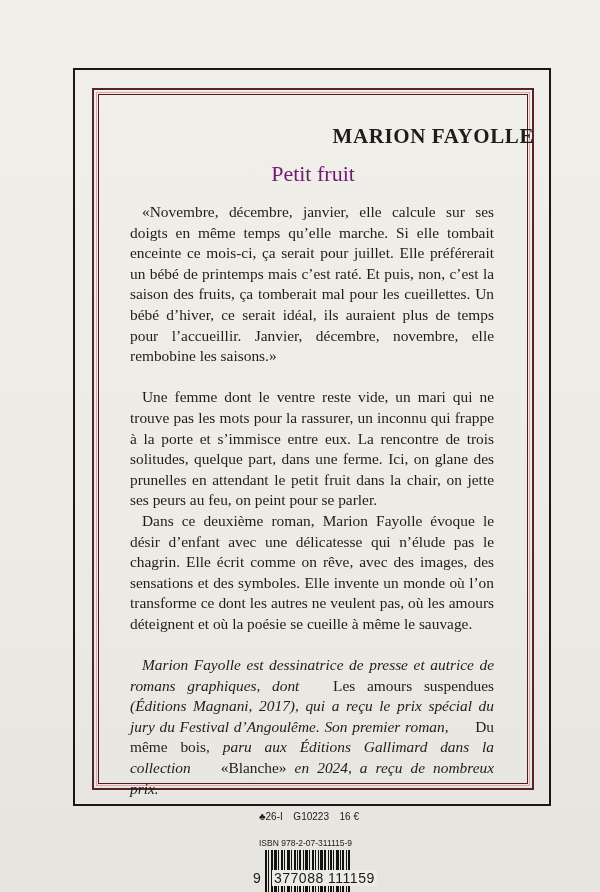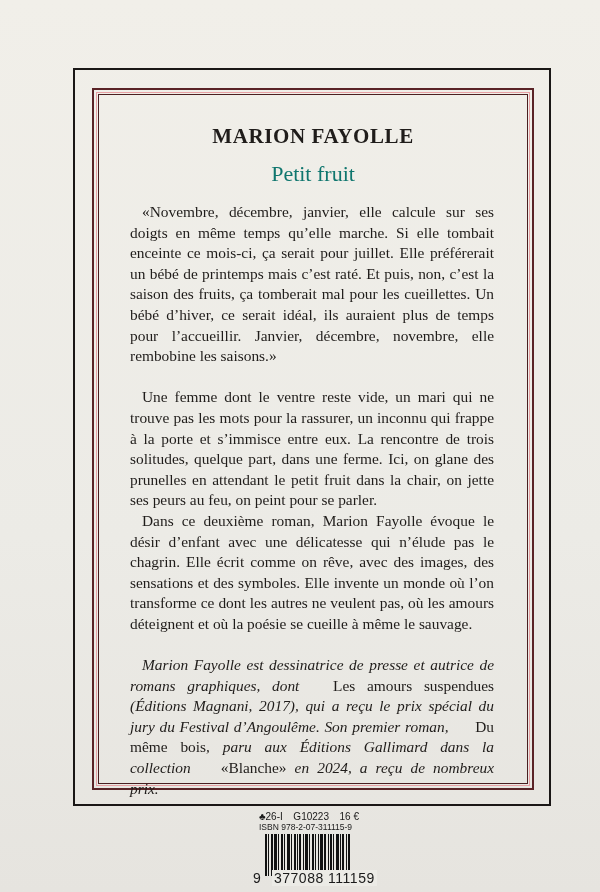--- a/index.html
+++ b/index.html
@@ -50,36 +50,36 @@
       top: 4px;
       right: 4px;
       bottom: 4px;
       border: 1.5px solid #4a1e20;
     }
     .author {
       position: absolute;
       left: 92px;
       width: 442px;
       top: 124px;
-      text-align: center;
+      text-align: right;
       font-family: "Liberation Serif", serif;
       font-weight: bold;
       font-size: 21px;
       letter-spacing: 0.6px;
       color: #1f1c1a;
     }
     .title {
       position: absolute;
       left: 92px;
       width: 442px;
       top: 161px;
       text-align: center;
       font-family: "Liberation Serif", serif;
       font-size: 22px;
-      color: #0f766e;
+      color: #701a75;
     }
     .body-text {
       position: absolute;
       left: 130px;
       width: 364px;
       top: 202px;
       font-family: "Liberation Serif", serif;
       font-size: 15.4px;
       line-height: 20.6px;
       color: #1f1c1a;
@@ -113,20 +113,21 @@
       display: flex;
       justify-content: space-between;
       font-size: 10px;
       line-height: 10px;
       width: 100px;
     }
     .isbn-row {
       font-size: 8.5px;
       line-height: 11px;
       white-space: nowrap;
+      margin-top: 16px;
     }
     .bars {
       position: relative;
       left: 6px;
       height: 42px;
       width: 94px;
       margin-top: 1px;
       display: flex;
       align-items: stretch;
     }

